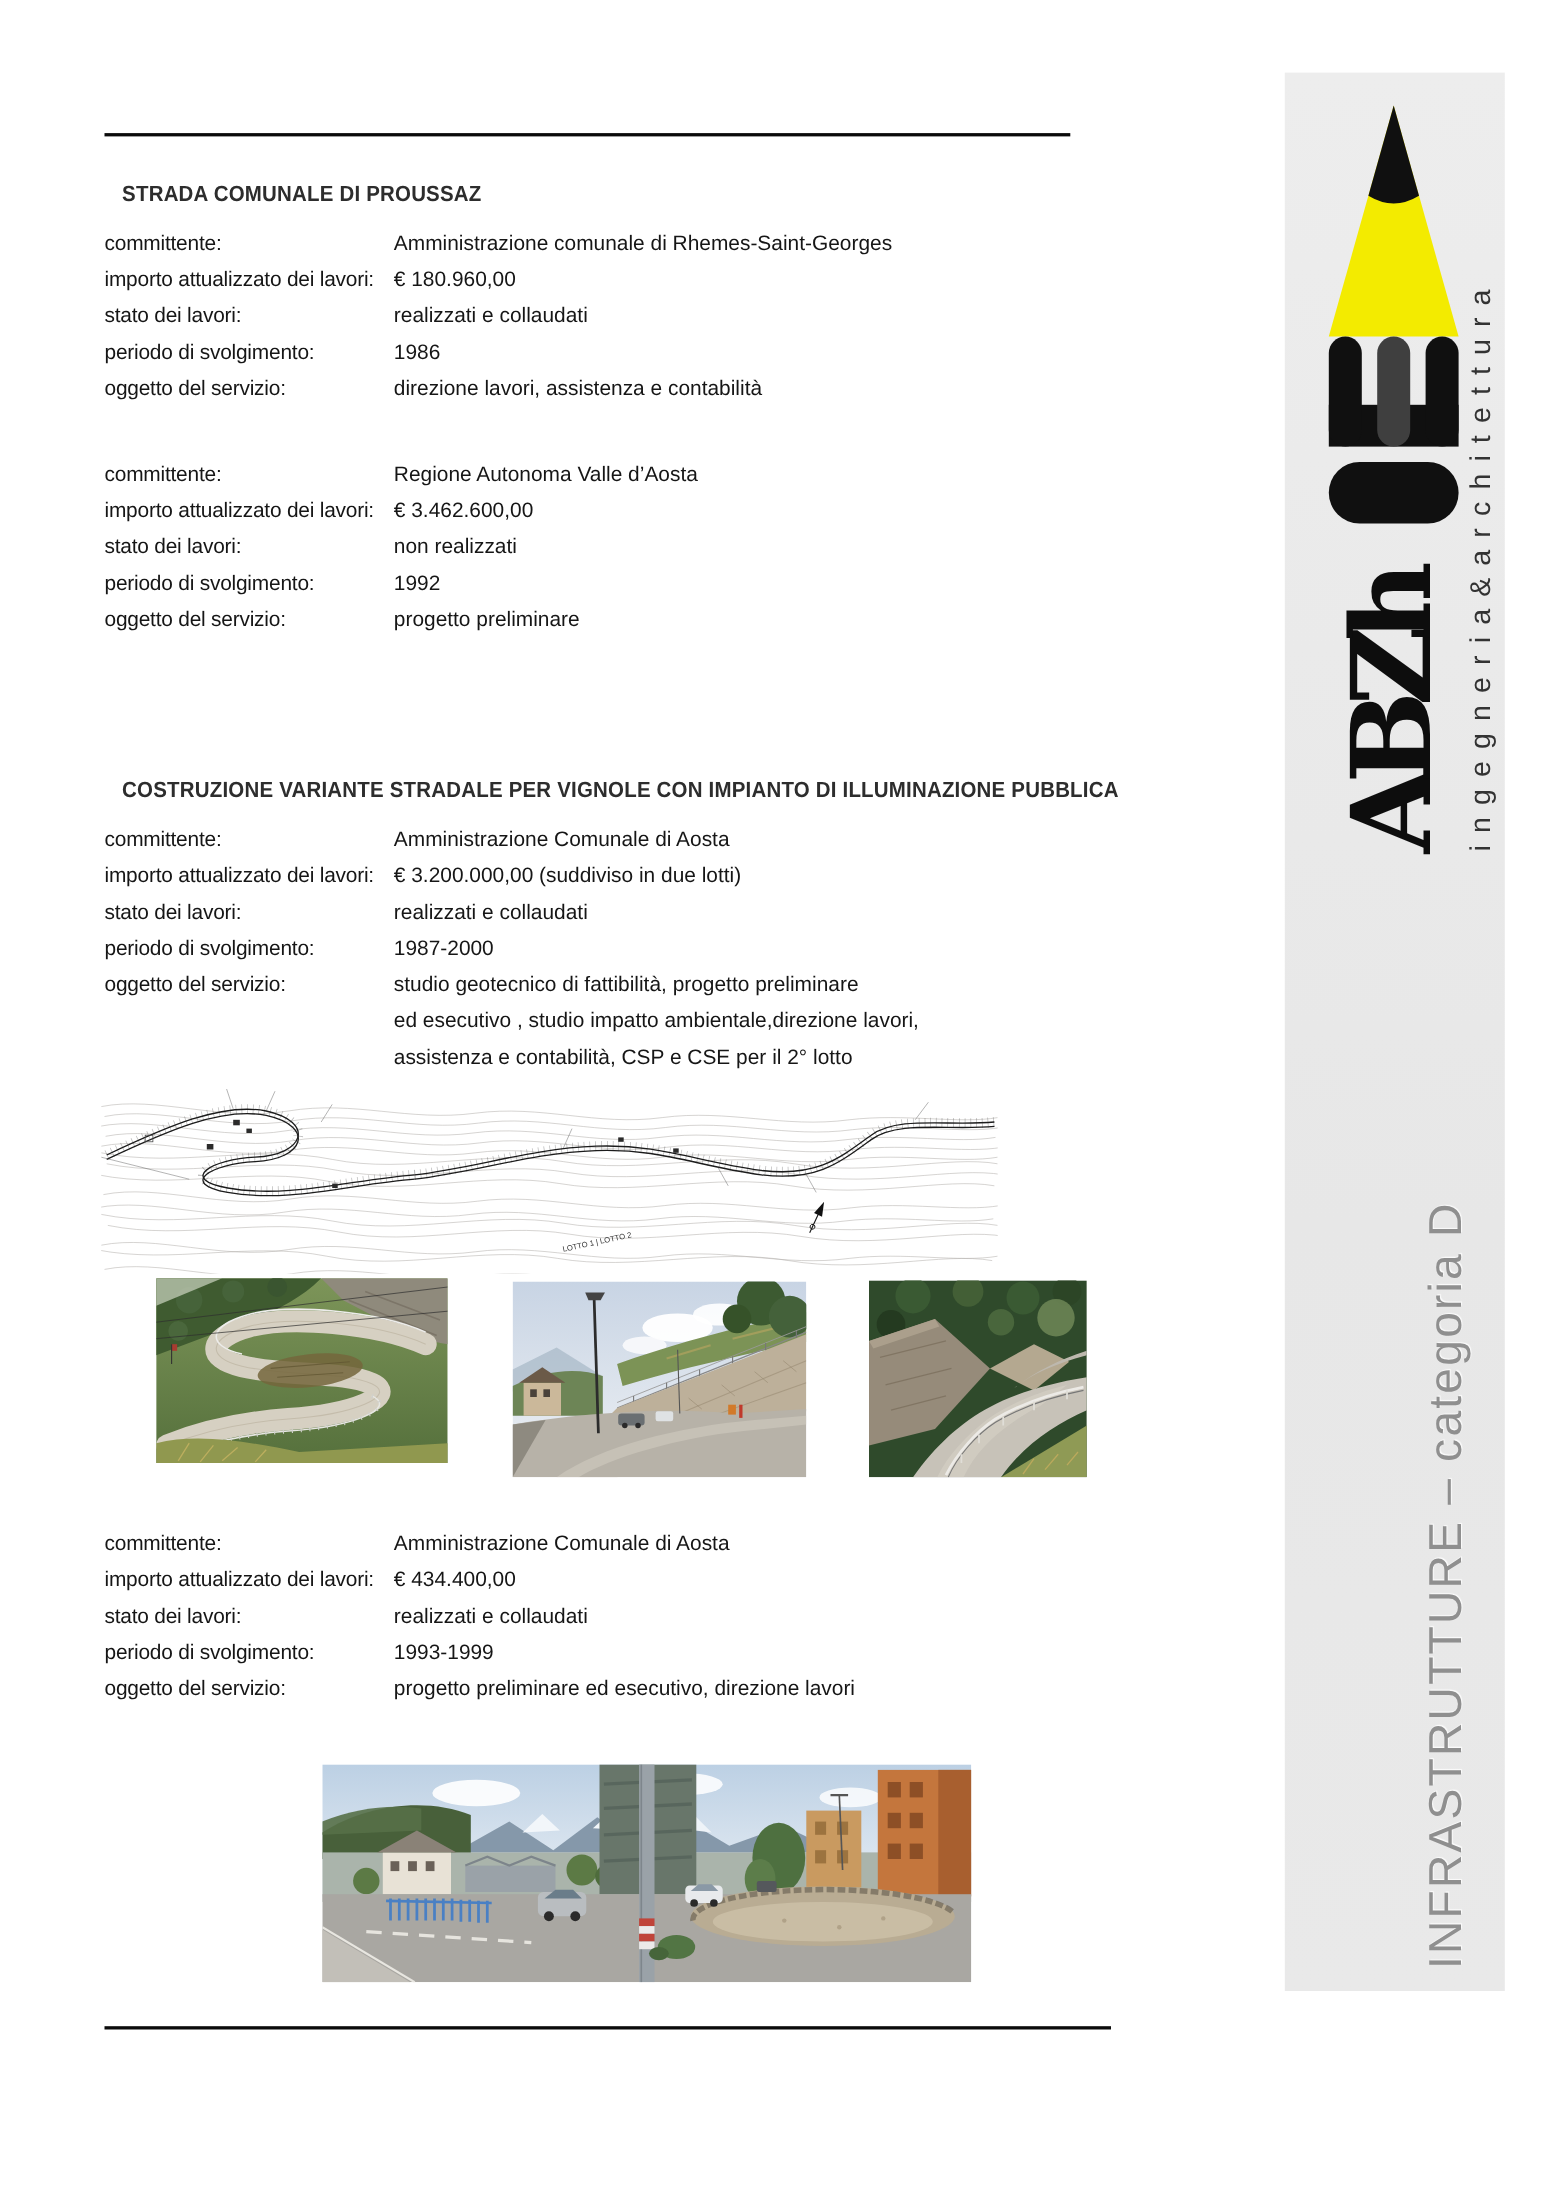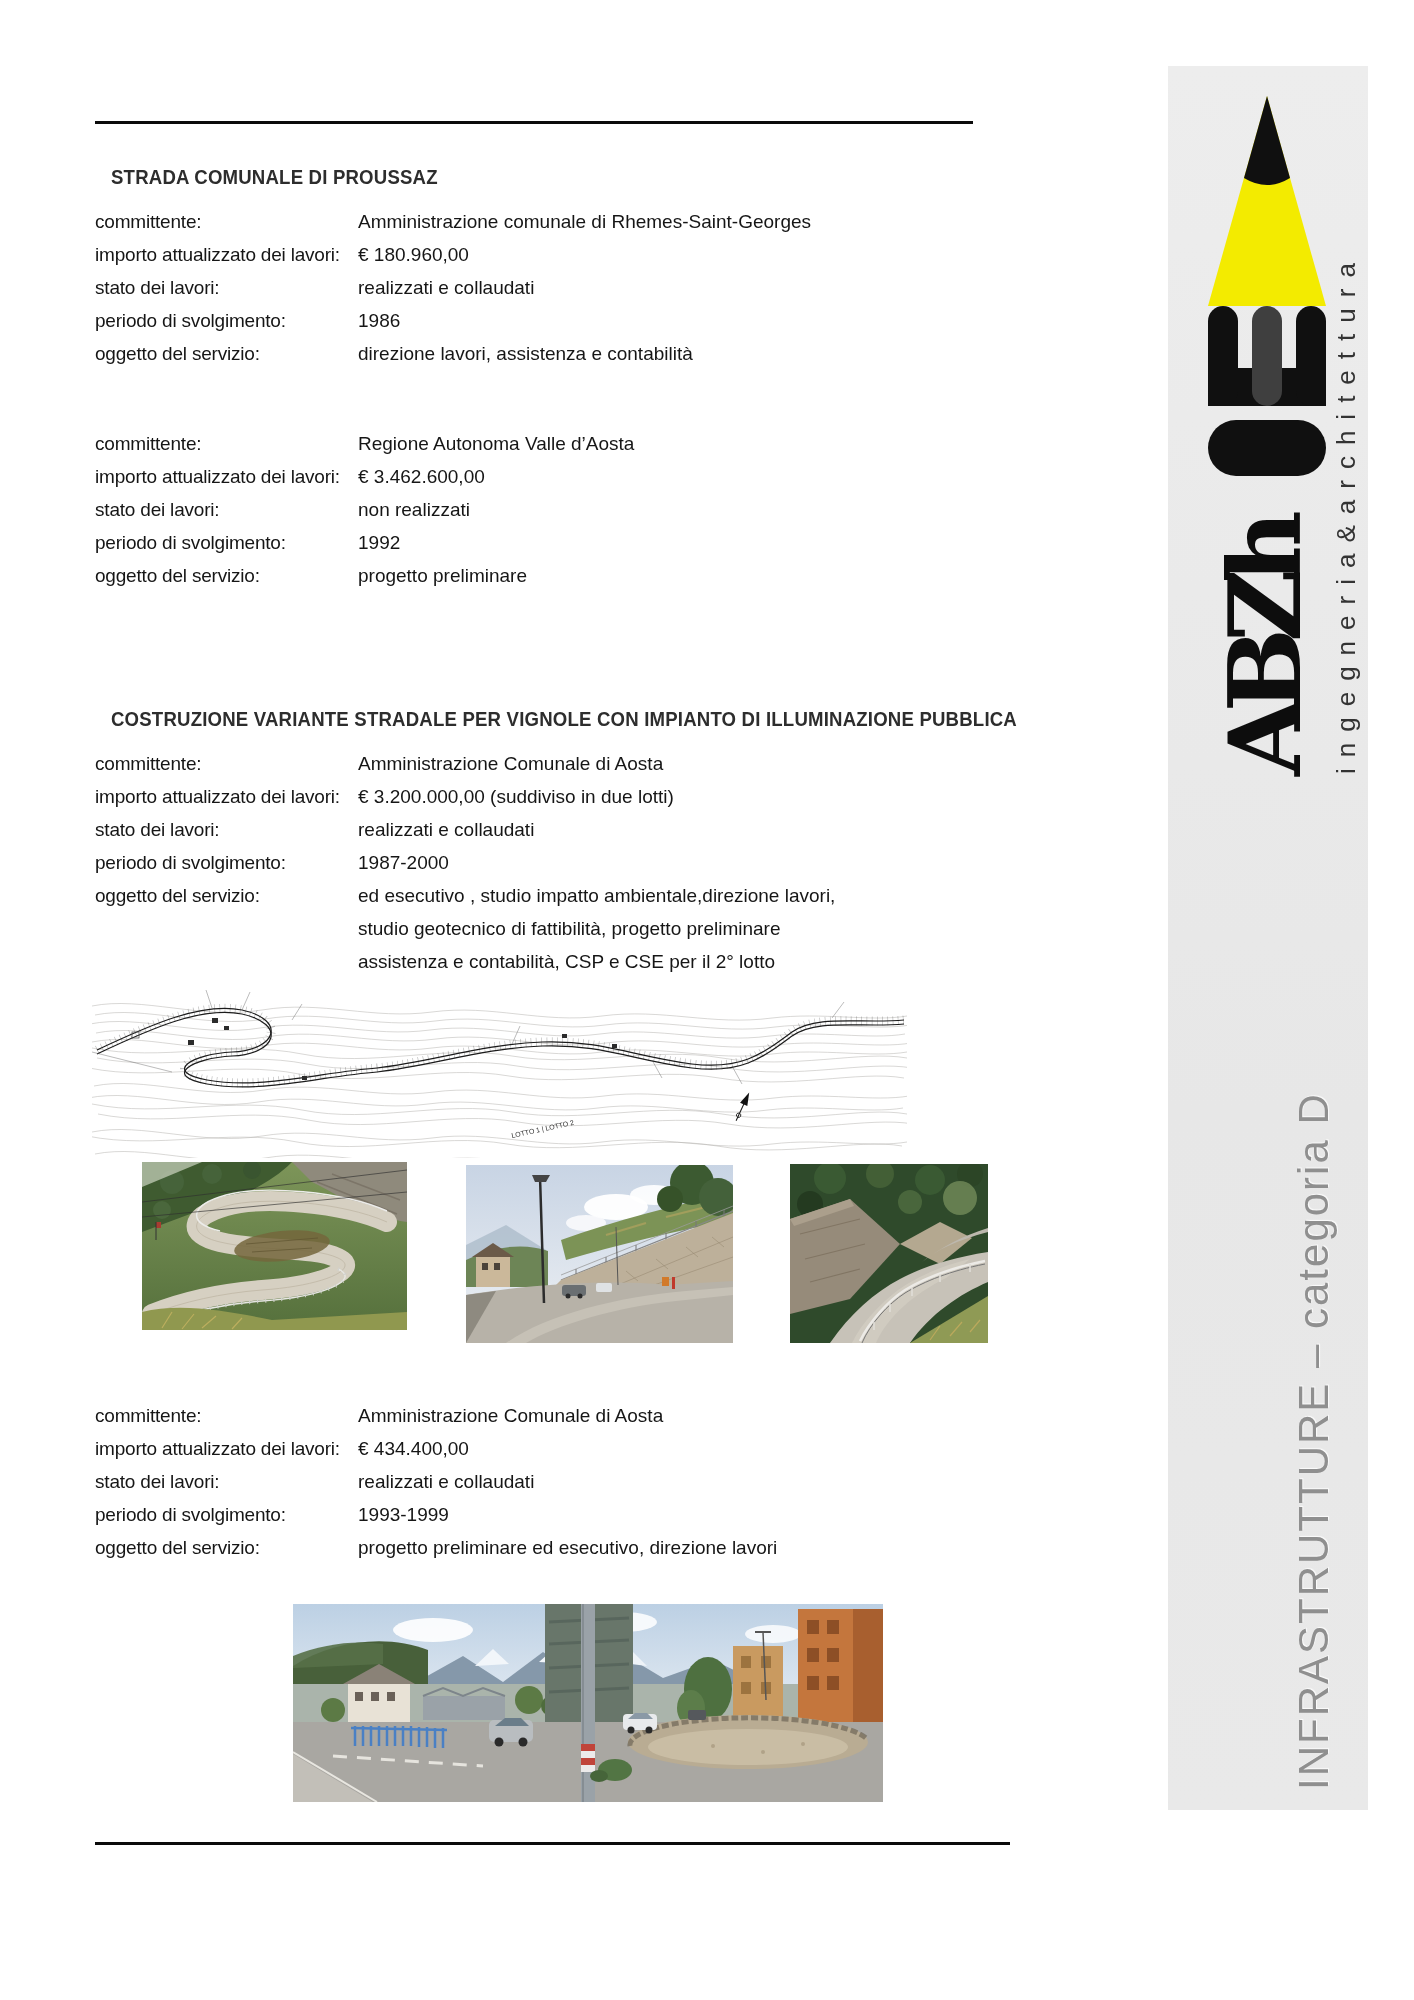--- a/index.html
+++ b/index.html
@@ -5,21 +5,21 @@
   html,body{margin:0;padding:0;background:#fff;}
   #page{position:relative;width:1414px;height:2000px;background:#ffffff;overflow:hidden;
         font-family:"Liberation Sans","DejaVu Sans",sans-serif;color:#161616;}
   .rule{position:absolute;background:#0b0b0b;height:3px;}
   #rule-top{left:95px;top:121px;width:878px;}
   #rule-bottom{left:95px;top:1842px;width:915px;}
 
   .section{position:absolute;left:95px;width:830px;}
   .section h2{margin:16px;font-size:20px;font-weight:bold;color:#2d2d2d;white-space:nowrap;}
   .section h2 span{display:inline-block;transform:scaleX(.93);transform-origin:0 50%;letter-spacing:.2px;}
-  .rows{margin-top:12px;}
+  .rows{}
   .row{display:flex;line-height:33px;font-size:19px;}
   .lbl{width:263px;flex:0 0 263px;letter-spacing:-.2px;white-space:nowrap;}
   .val{white-space:nowrap;}
   #sec1{top:150px;} #sec2{top:415px;} #sec3{top:692px;} #sec4{top:1387px;}
 
   
   #cat-bar{position:absolute;left:1168px;top:66px;width:200px;height:1744px;
            background:linear-gradient(180deg,#ededed 0%,#e7e7e7 60%,#e9e9e9 100%);}
   .vtext{writing-mode:vertical-rl;transform:rotate(180deg);position:absolute;white-space:nowrap;}
   #cat-label{left:1290px;top:60px;height:1730px;font-size:42px;color:#8f8f8f;letter-spacing:2px;
@@ -109,22 +109,22 @@
           <span class="lbl">stato dei lavori:</span>
           <span class="val">realizzati e collaudati</span>
         </div>
       <div class="row">
           <span class="lbl">periodo di svolgimento:</span>
           <span class="val">1987-2000</span>
         </div>
       <div class="row">
           <span class="lbl">oggetto del servizio:</span>
         <span class="val">
+          <div>studio geotecnico di fattibilità, progetto preliminare</div>
           <div>ed esecutivo , studio impatto ambientale,direzione lavori,</div>
-          <div>studio geotecnico di fattibilità, progetto preliminare</div>
           <div>assistenza e contabilità, CSP e CSE per il 2° lotto</div>
         </span>
       </div>
     </div>
   </div>
 
   <div class="section" id="sec4">
     <div class="rows">
       <div class="row">
           <span class="lbl">committente:</span>

